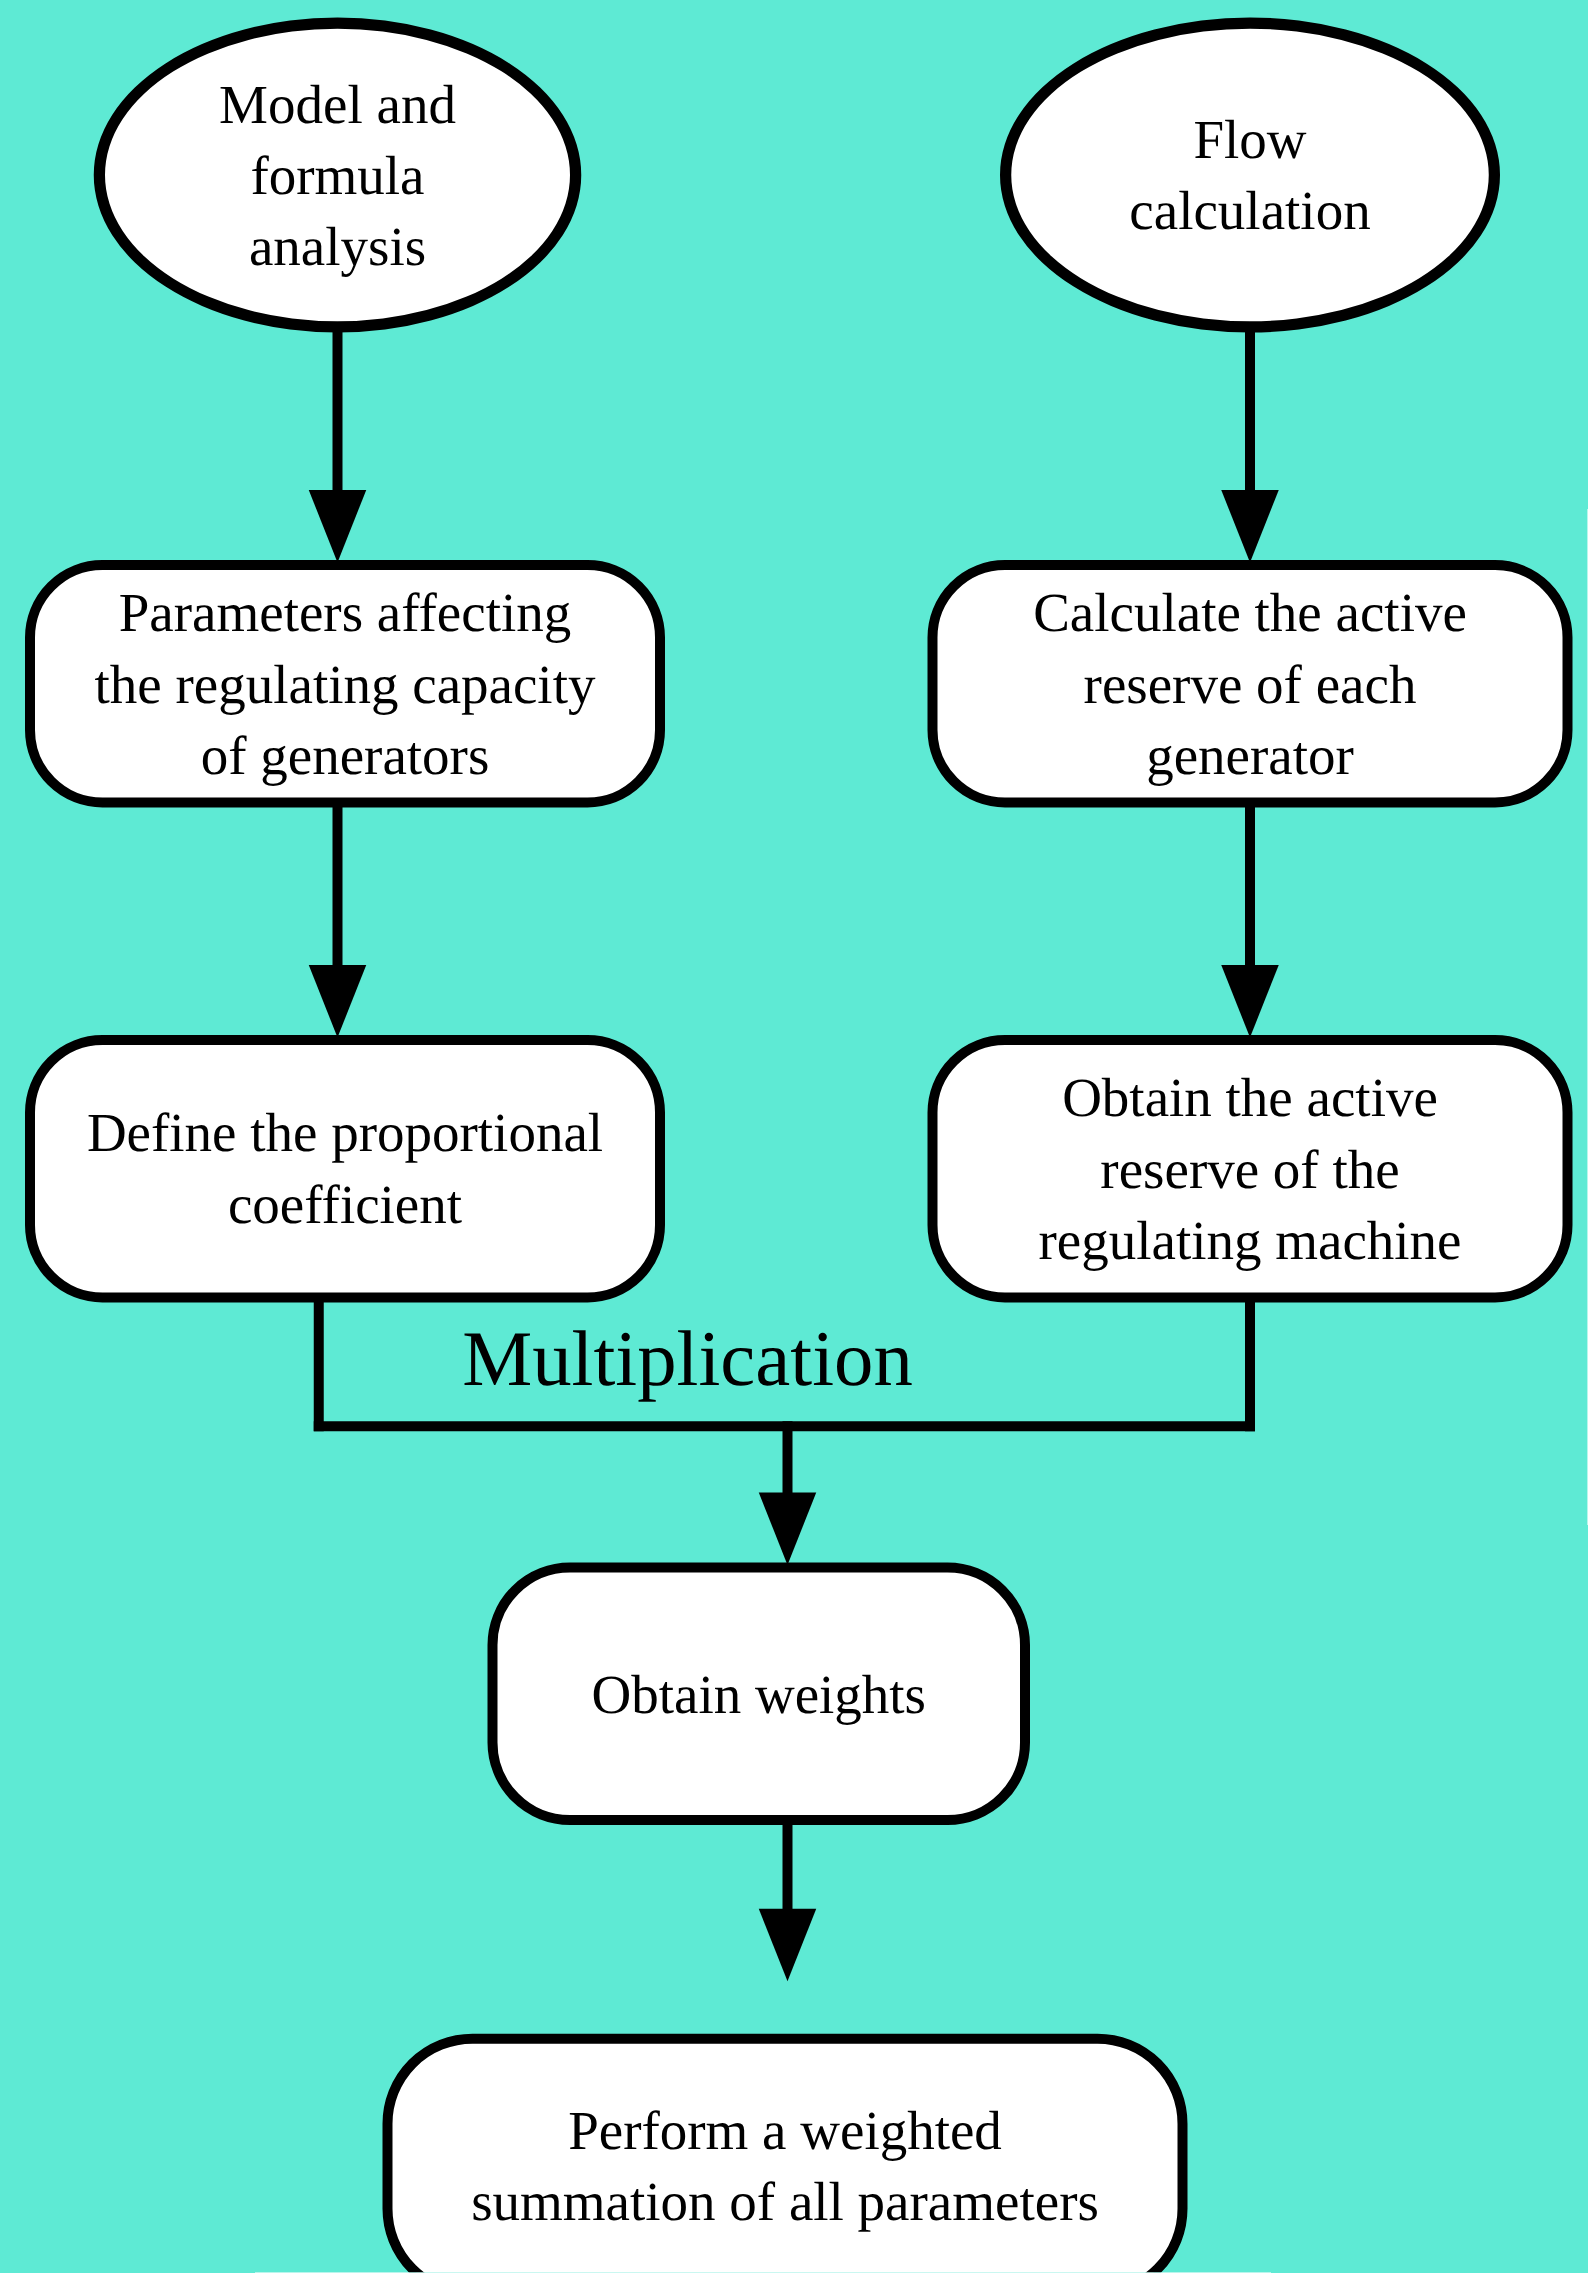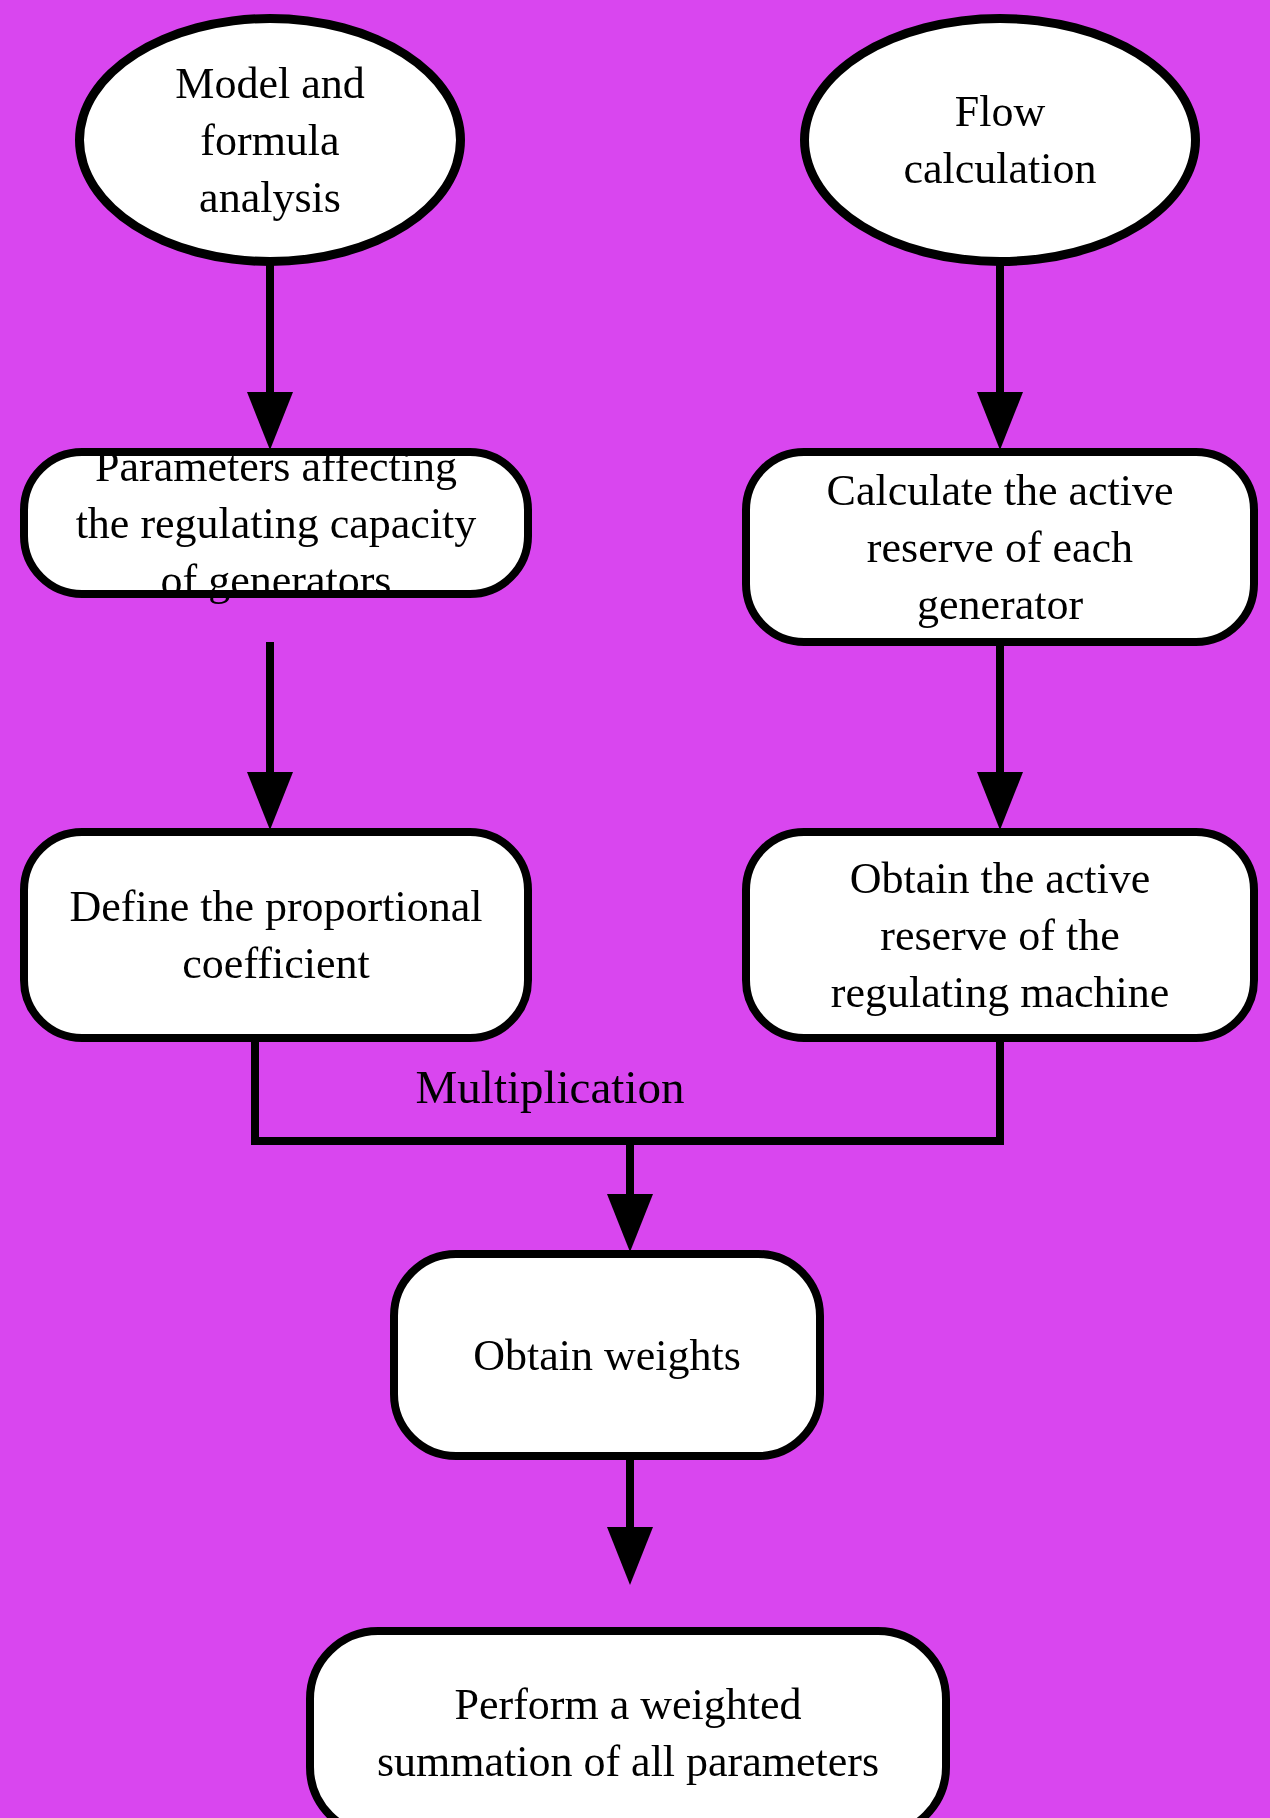--- a/index.html
+++ b/index.html
@@ -4,21 +4,21 @@
 <style>
   html, body {
     margin: 0;
     padding: 0;
     background: #ffffff;
   }
   #canvas {
     position: relative;
     width: 1270px;
     height: 1818px;
-    background: #d946ef;
+    background: #5eead4;
     font-family: "Liberation Serif", "DejaVu Serif", serif;
     color: #000000;
     overflow: hidden;
   }
   .node {
     position: absolute;
     box-sizing: border-box;
     border: 8px solid #000000;
     background: #ffffff;
     display: flex;
@@ -48,21 +48,21 @@
   .arrowhead {
     position: absolute;
     width: 0;
     height: 0;
     border-left: 23px solid transparent;
     border-right: 23px solid transparent;
     border-top: 58px solid #000000;
   }
   .flow-label {
     position: absolute;
-    font-size: 47px;
+    font-size: 63px;
     line-height: 50px;
     text-align: center;
     white-space: nowrap;
   }
 </style>
 </head>
 <body>
 
 <div id="canvas">
 
@@ -76,21 +76,21 @@
     <div class="ln">Flow</div>
     <div class="ln">calculation</div>
   </div>
 
   <div class="vline" style="left:266px; top:262px; height:134px;"></div>
   <div class="arrowhead" style="left:247px; top:392px;"></div>
 
   <div class="vline" style="left:996px; top:262px; height:134px;"></div>
   <div class="arrowhead" style="left:977px; top:392px;"></div>
 
-  <div class="node rrect" style="left:20px; top:448px; width:512px; height:150px;">
+  <div class="node rrect" style="left:20px; top:448px; width:512px; height:198px;">
     <div class="ln">Parameters affecting</div>
     <div class="ln">the regulating capacity</div>
     <div class="ln">of generators</div>
   </div>
 
   <div class="node rrect" style="left:742px; top:448px; width:516px; height:198px;">
     <div class="ln">Calculate the active</div>
     <div class="ln">reserve of each</div>
     <div class="ln">generator</div>
   </div>

